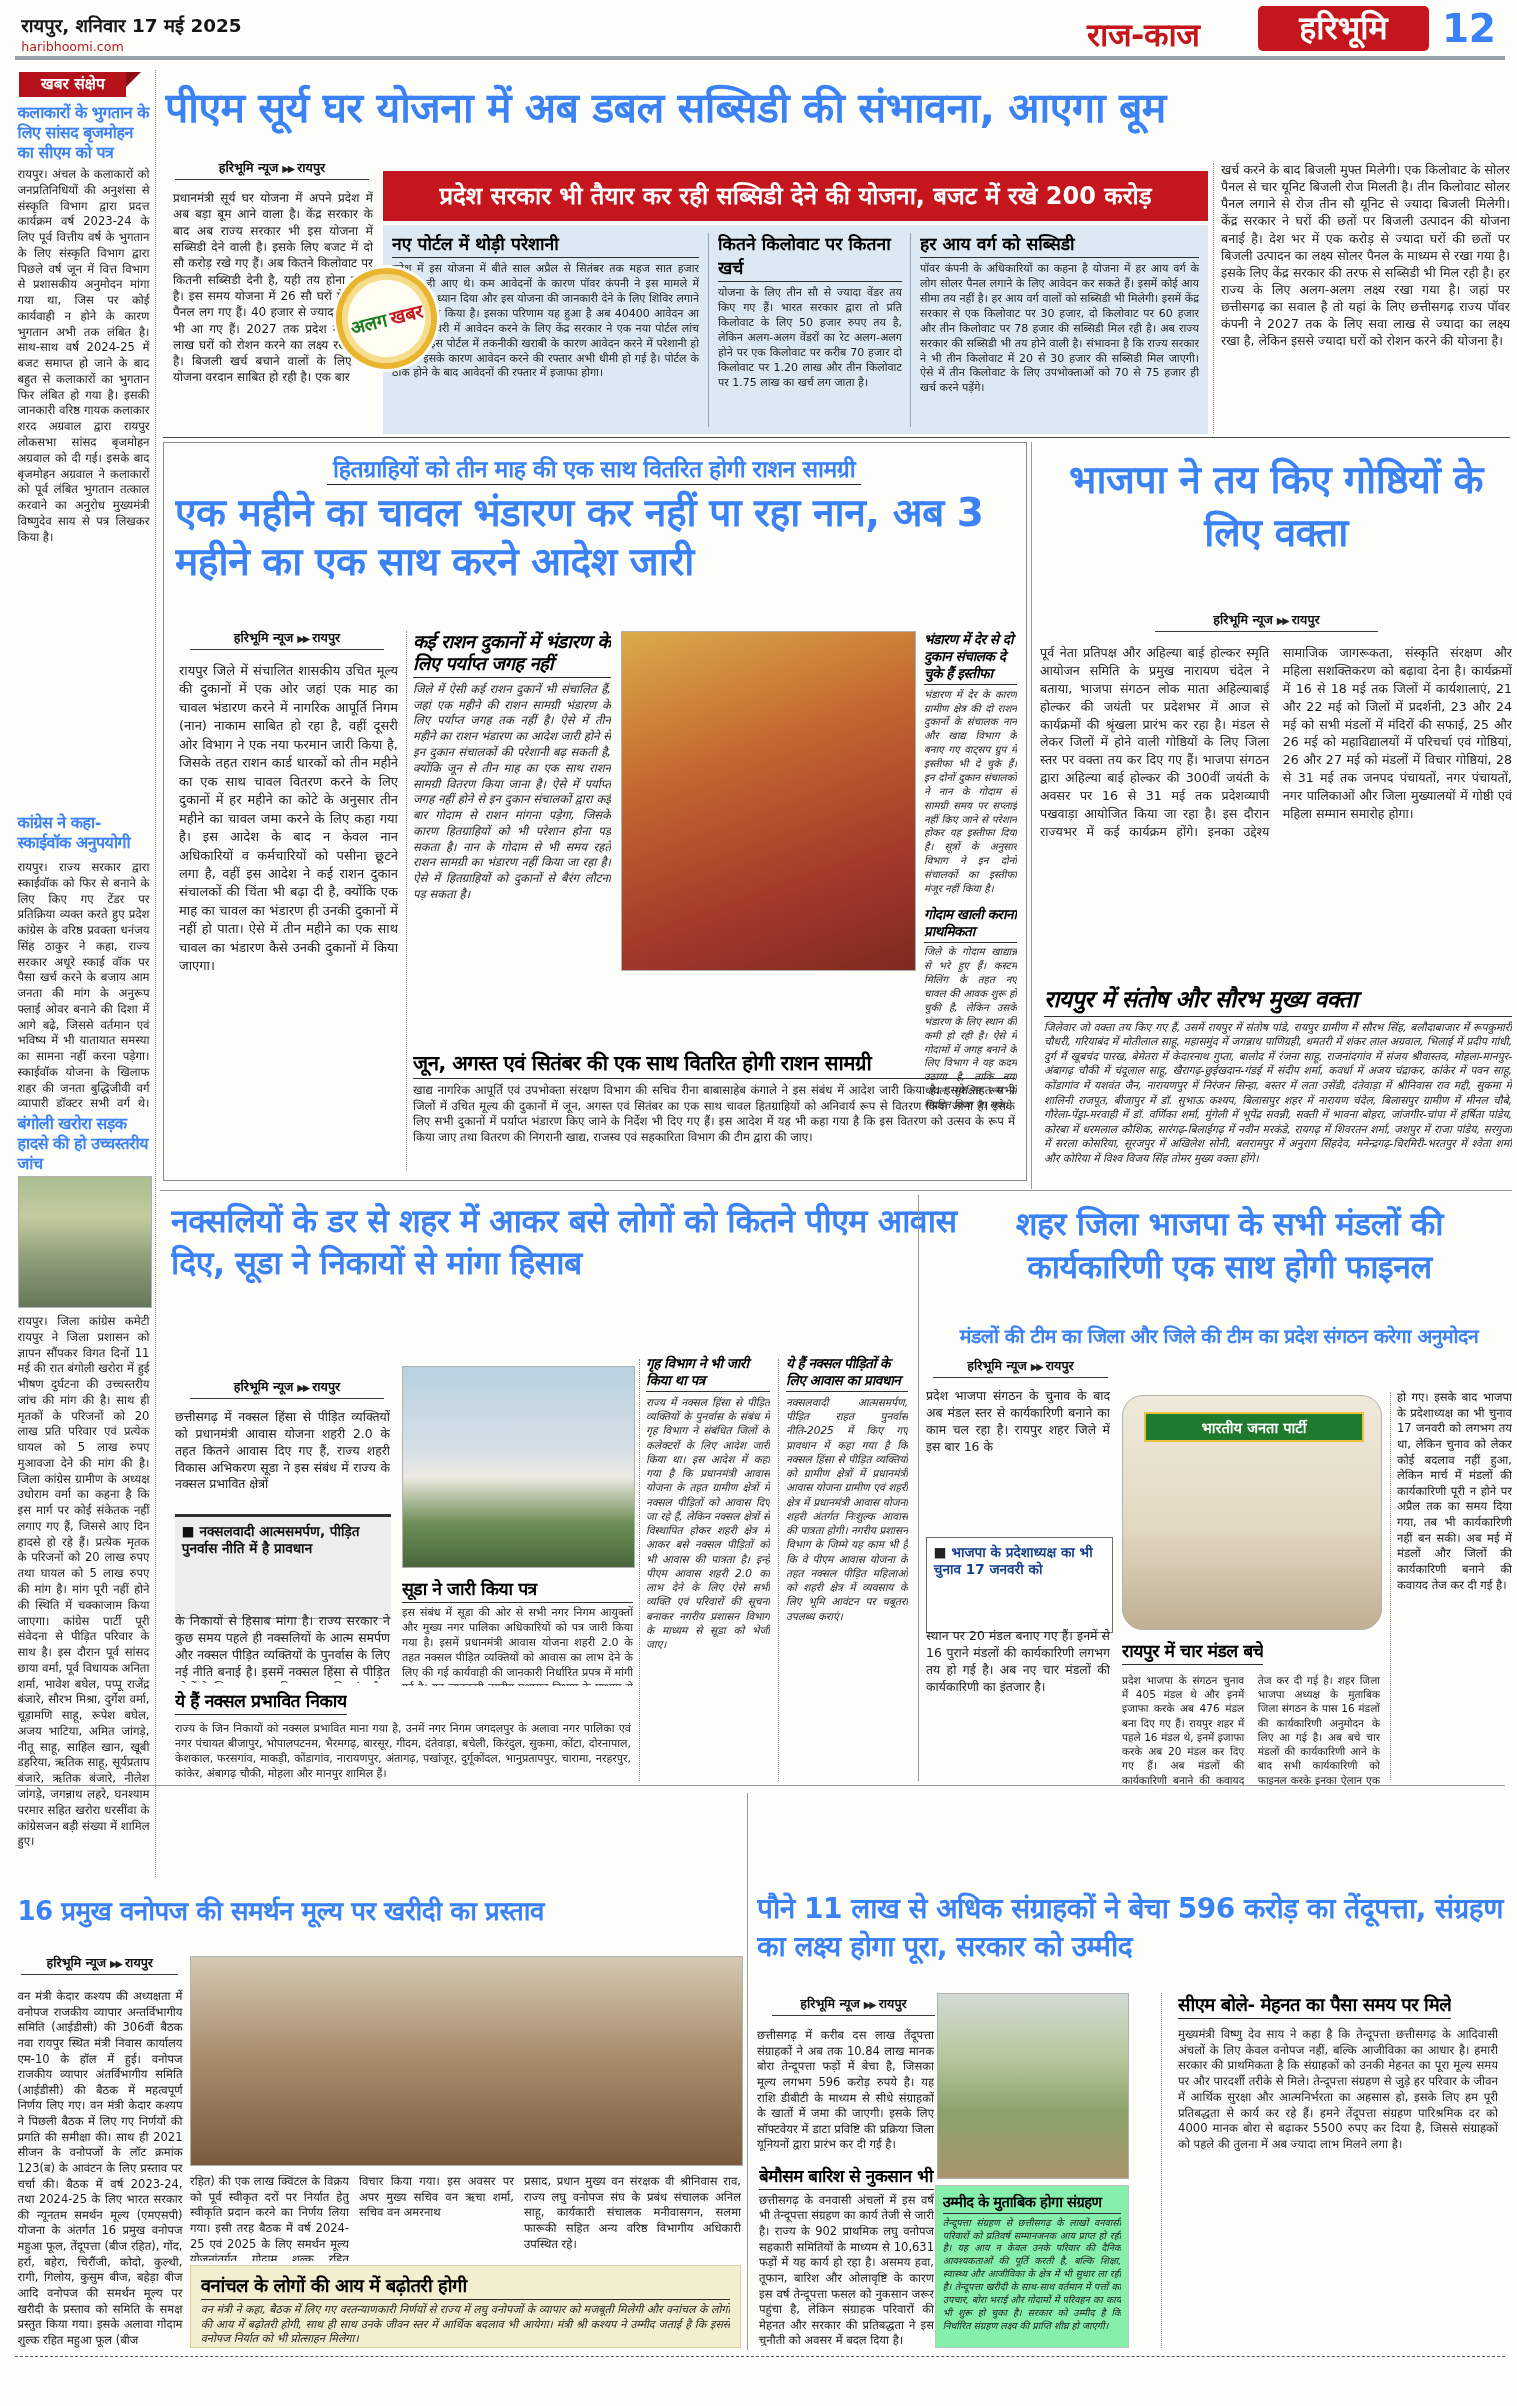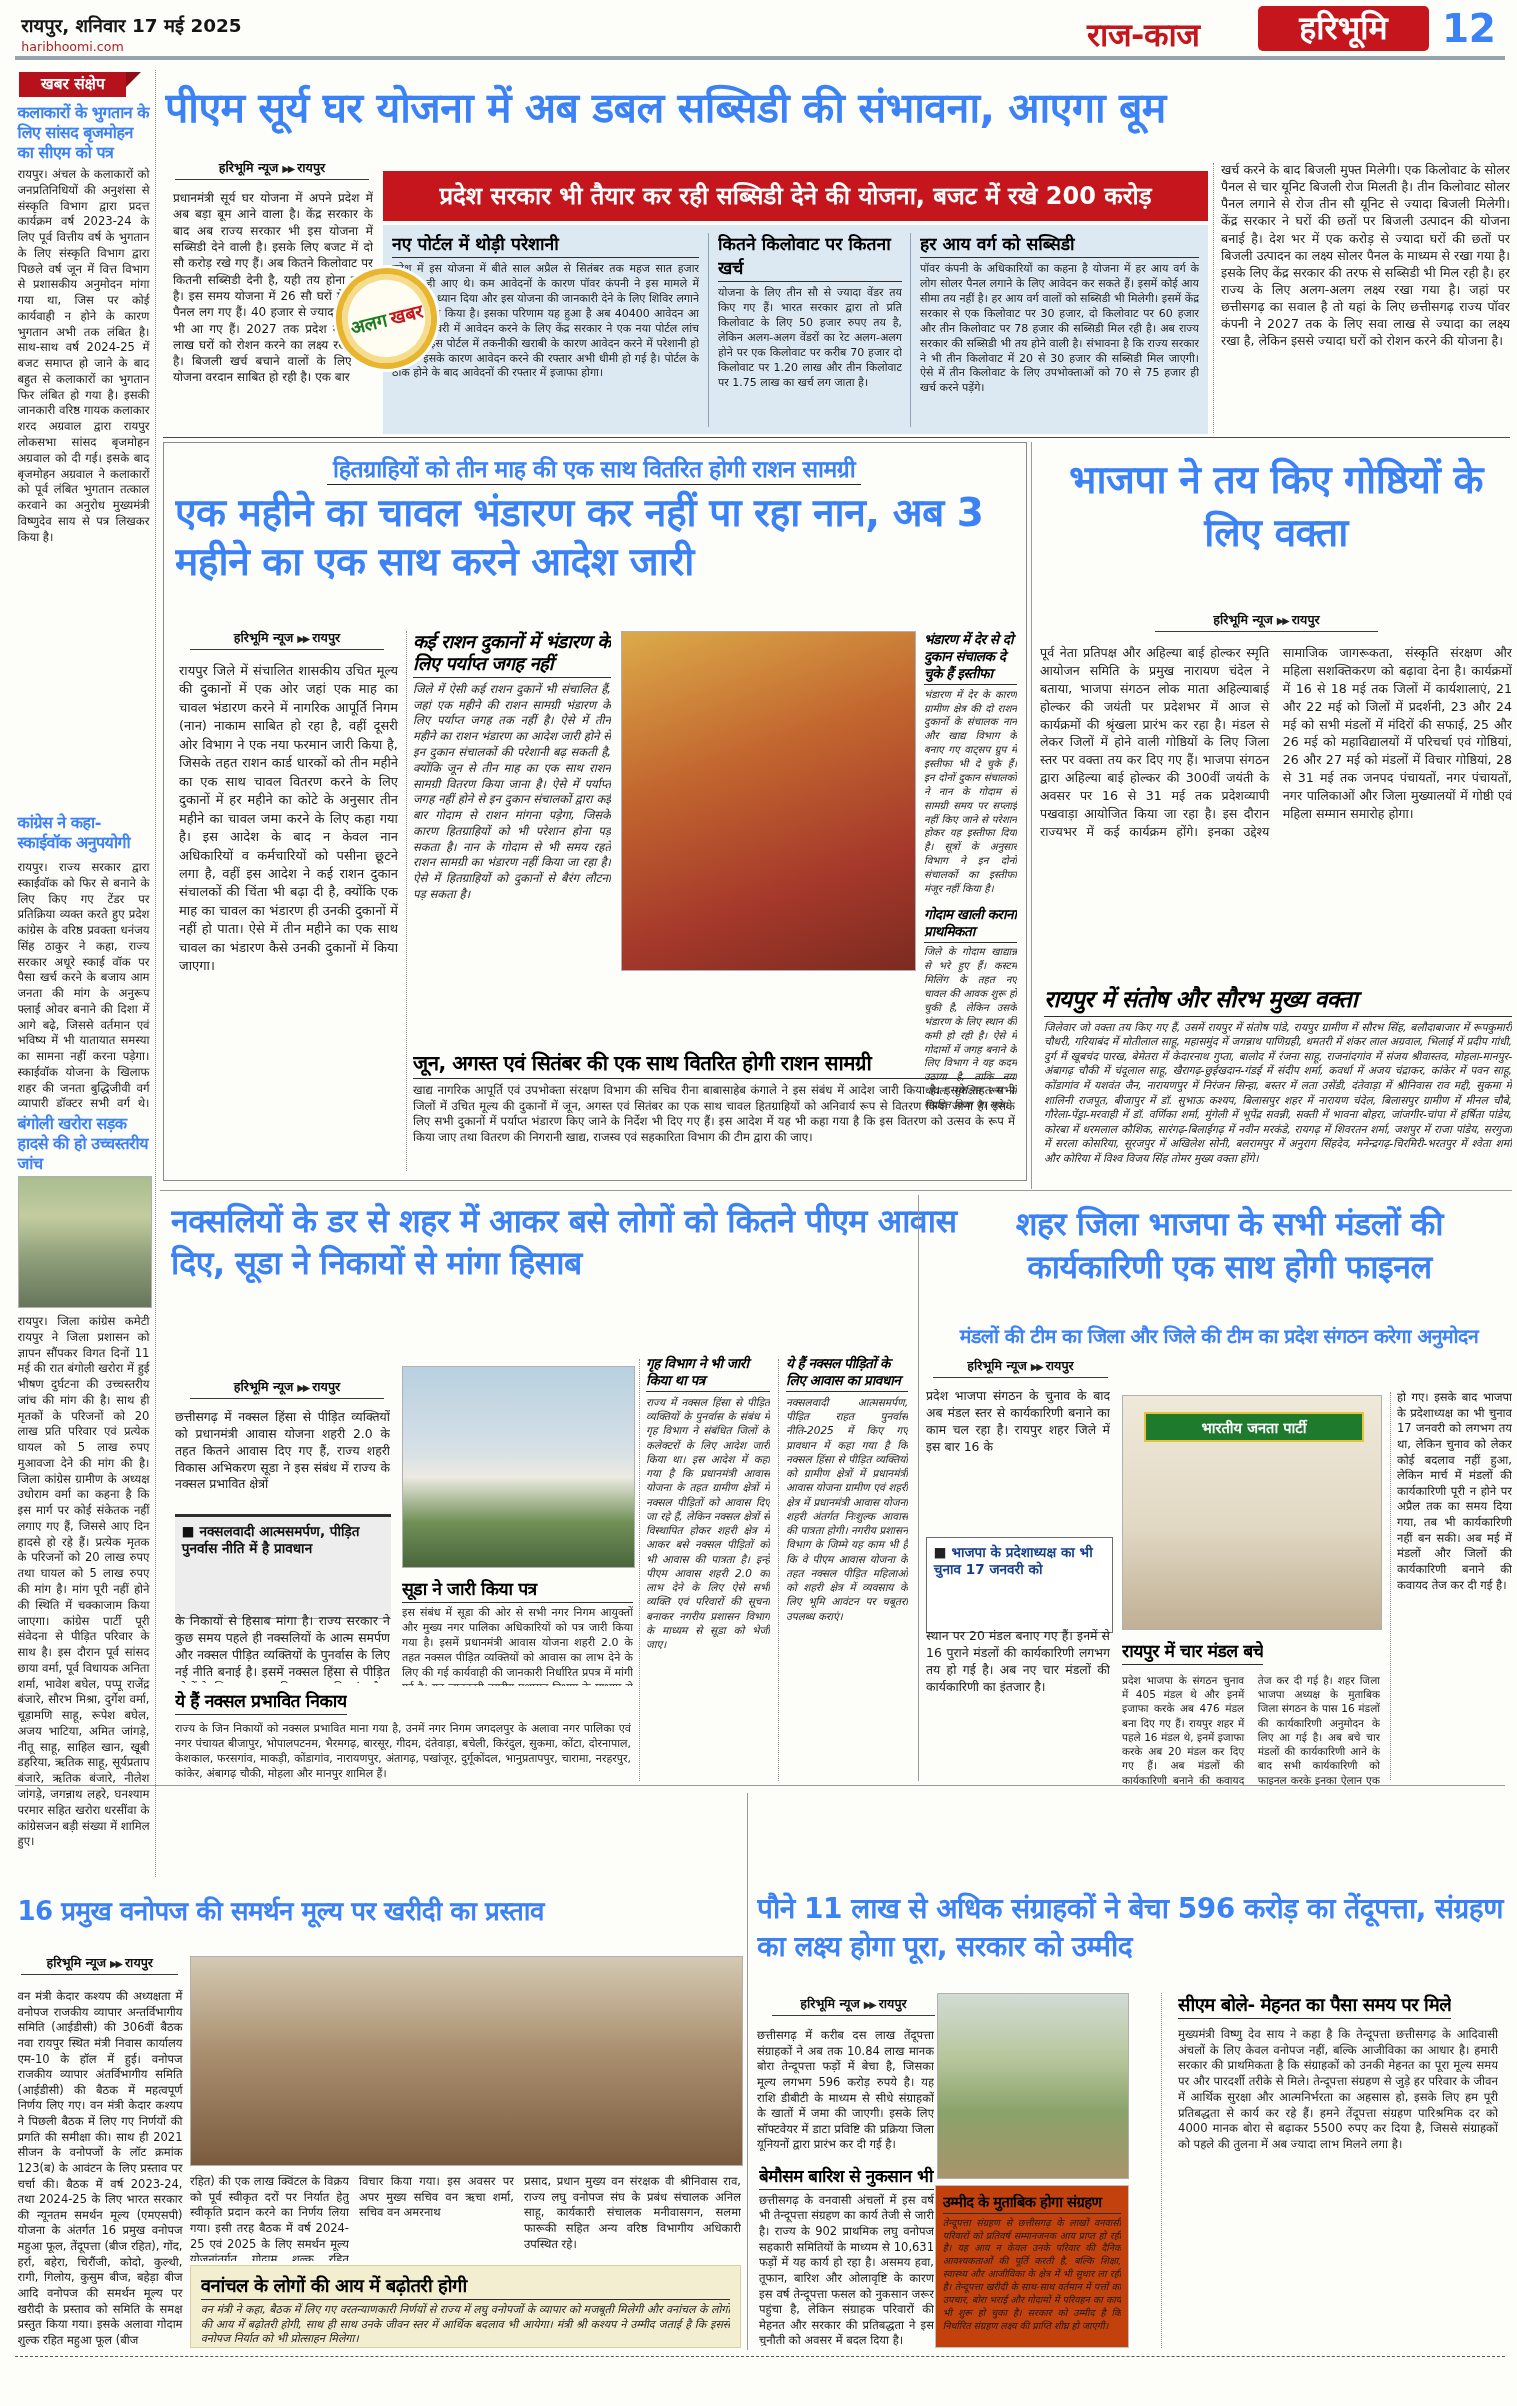--- a/index.html
+++ b/index.html
@@ -25,30 +25,30 @@
   .fold{position:absolute;width:0;height:0;border-left:15.5px solid #8d0e14;border-bottom:15.5px solid transparent;}
   .frame{border:1.9px solid #8a8a8a;}
   .stamp{position:absolute;width:89px;height:89px;border-radius:50%;border:6.8px solid #e9b52e;background:#fffdf2;
          transform:rotate(-14deg);display:flex;align-items:center;justify-content:center;gap:3.9px;box-shadow:0 0 0 2.9px #fff,inset 0 0 0 5.8px #f6dd8d;}
   .stamp .t1{color:#1d7a22;font-weight:bold;font-size:18.4px;}
   .stamp .t2{color:#c4161c;font-weight:bold;font-size:18.4px;}
   .ph{position:absolute;overflow:hidden;border:1px solid #b0b0b0;}
   .ph-protest{background:linear-gradient(180deg,#a9bd8f 0%,#c3cc9f 30%,#8f9f7a 62%,#66765a 100%);}
   .ph-sacks{background:linear-gradient(160deg,#dcaa49 0%,#c2662f 38%,#a5392b 72%,#7d2a20 100%);}
   .ph-suda{background:linear-gradient(180deg,#b8d0e0 0%,#d6e0e6 42%,#eceae2 55%,#6f8f56 78%,#49663c 100%);}
-  .ph-bjp{background:linear-gradient(180deg,#efe9da 0%,#e2d9c4 55%,#c0b094 100%);}
+  .ph-bjp{background:linear-gradient(180deg,#efe9da 0%,#e2d9c4 55%,#c0b094 100%);border-radius:21px;}
   .ph-meeting{background:linear-gradient(180deg,#d4c9b2 0%,#ab9070 45%,#7a5b3e 100%);}
   .ph-tendu{background:linear-gradient(180deg,#d3dbd4 0%,#b7c69c 35%,#8aa36a 64%,#a9946b 100%);}
   .sign{position:absolute;left:8%;top:7%;width:84%;background:#1e7a2d;border:2.9px solid #e8c23a;color:#fff;
         font-weight:bold;font-size:14.6px;text-align:center;padding:2.9px 0;}
   .inset-g{background:#ededed;border-top:3.9px solid #2f2f2f;border-bottom:1px solid #9a9a9a;padding:5.8px 6.8px;
            font-weight:bold;font-size:13.6px;line-height:1.3;color:#101010;}
   .inset-b{background:#fff;border:1.5px solid #6b6b6b;padding:5.8px 6.8px;font-weight:bold;font-size:13.6px;line-height:1.3;color:#17418f;}
   .yellowbox{background:#f3eecf;border:1px solid #d9d1a4;}
-  .graybox{background:#c2410c;border:1px solid #c2c2c2;}
+  .graybox{background:#86efac;border:1px solid #c2c2c2;}
   .nowrap{white-space:nowrap;}
   .cols2{column-count:2;column-gap:13.6px;}
   .dash{position:absolute;height:0;border-top:1.9px dashed #555;}
 </style>
 </head>
 <body>
 
 <div id="paper">
 
   <div class="abs" style="left:21.3px;top:11.6px;font-size:18.4px;font-weight:bold;">रायपुर, शनिवार 17 मई 2025</div>

